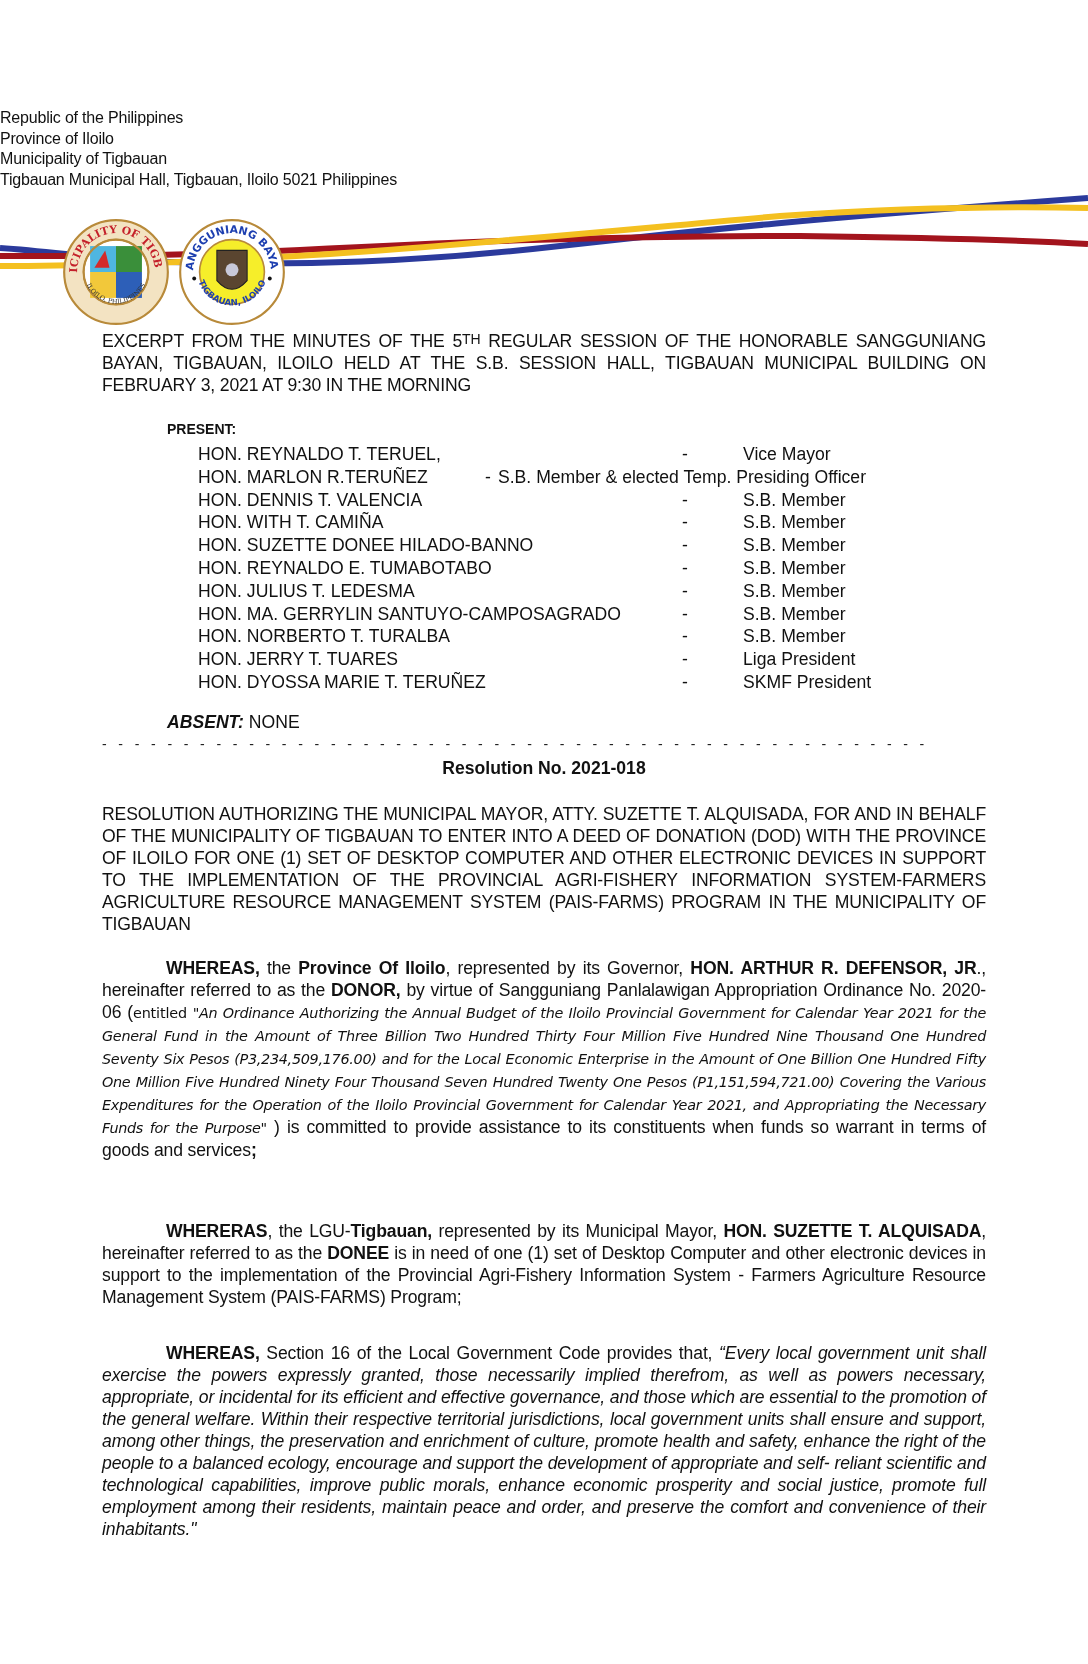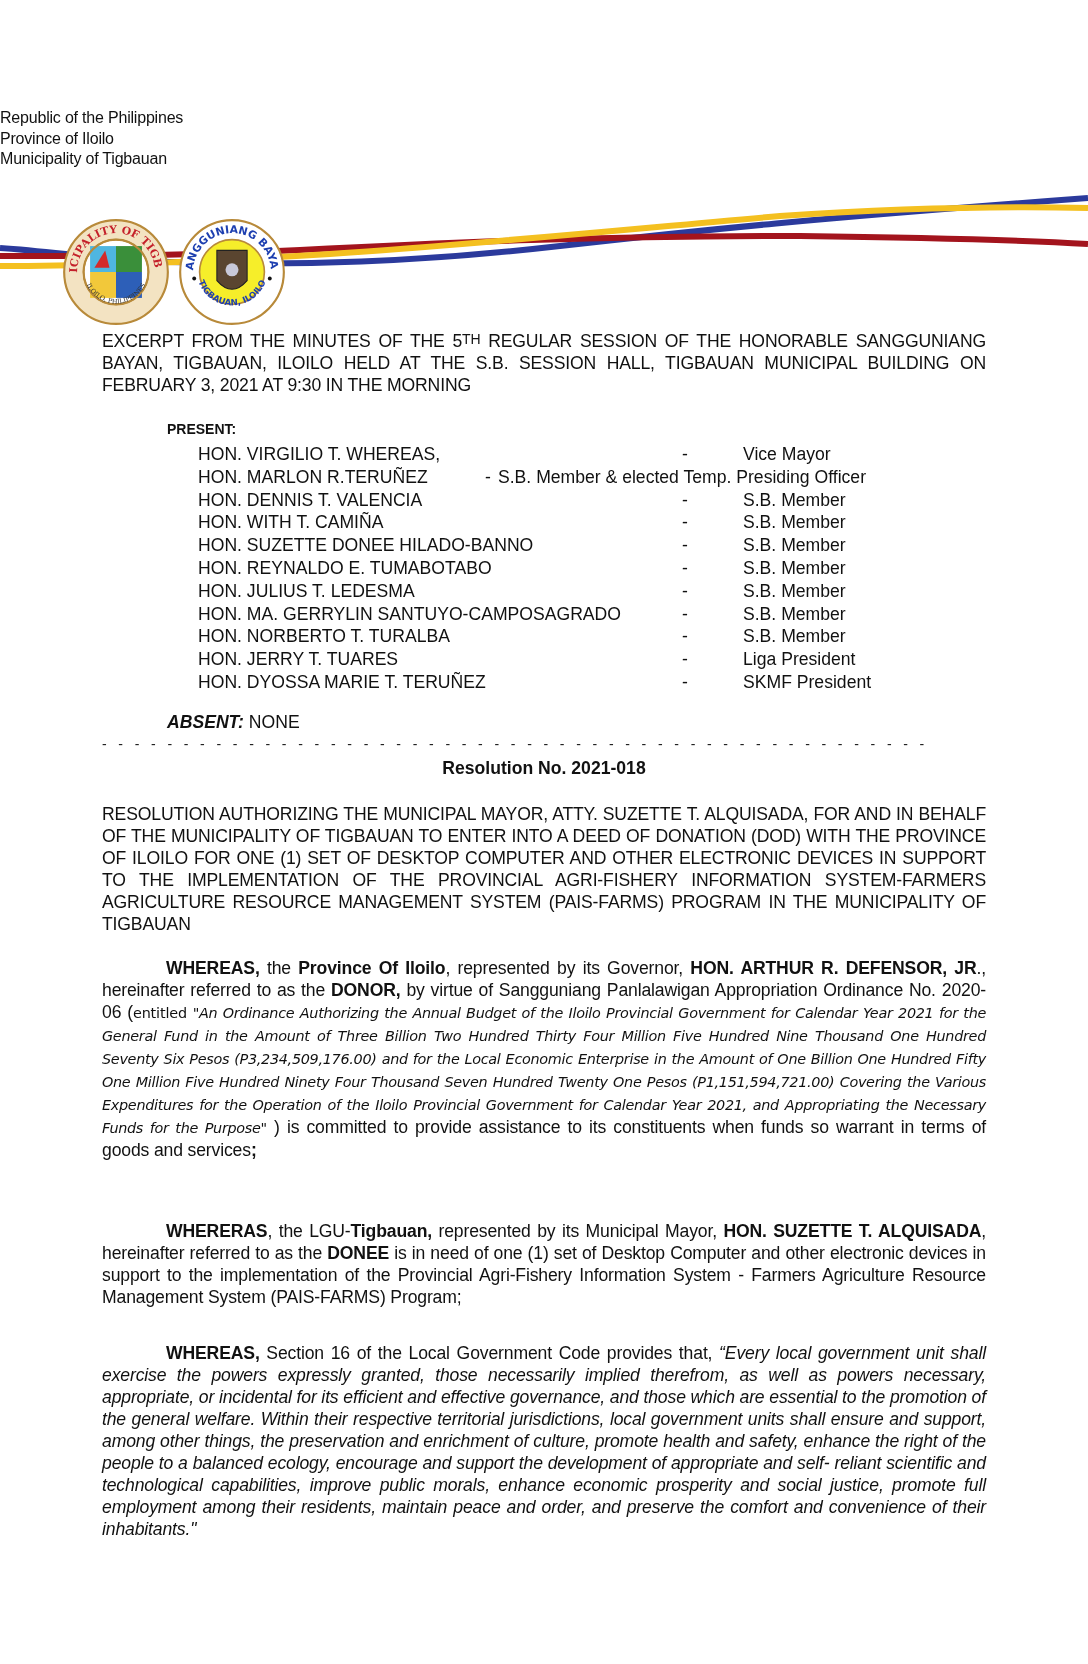--- a/index.html
+++ b/index.html
@@ -79,28 +79,29 @@
   <text font-family="DejaVu Sans, sans-serif" font-size="10" font-weight="bold" fill="#1d3fb0"><textPath href="#arcTop2" startOffset="50%" text-anchor="middle">SANGGUNIANG BAYAN</textPath></text>
   <text font-family="DejaVu Sans, sans-serif" font-size="8" font-weight="bold" fill="#1d3fb0"><textPath href="#arcBot2" startOffset="50%" text-anchor="middle">TIGBAUAN, ILOILO</textPath></text>
   <circle cx="15" cy="56" r="1.8" fill="#111"></circle>
   <circle cx="85" cy="56" r="1.8" fill="#111"></circle>
 </svg>
 
 <div class="letterhead">
   <span class="line">Republic of the Philippines</span>
   <span class="line">Province of Iloilo</span>
   <span class="line">Municipality of Tigbauan</span>
+  <span class="line">Tigbauan Municipal Hall, Tigbauan, Iloilo 5021 Philippines</span>
 </div>
 
 <div class="body-text excerpt"><span>EXCERPT FROM THE MINUTES OF THE 5</span><sup>TH</sup><span> REGULAR SESSION OF THE HONORABLE SANGGUNIANG  BAYAN, TIGBAUAN, ILOILO HELD AT THE S.B. SESSION HALL, TIGBAUAN MUNICIPAL BUILDING ON FEBRUARY 3, 2021 AT 9:30  IN THE MORNING</span></div>
 
 <div class="present-label">PRESENT:</div>
 <div class="roster">
   <div class="row">
-      <span class="name">HON. VIRGILIO T. WHEREAS,</span>
+      <span class="name">HON. REYNALDO T. TERUEL,</span>
       <span class="dash">-</span>
       <span class="role">Vice Mayor</span>
     </div>
   <div class="row special">
       <span class="name">HON. MARLON R.TERUÑEZ</span>
       <span class="dash">-</span>
       <span class="role">S.B. Member &amp; elected Temp. Presiding Officer</span>
     </div>
   <div class="row">
       <span class="name">HON. DENNIS T. VALENCIA</span>

